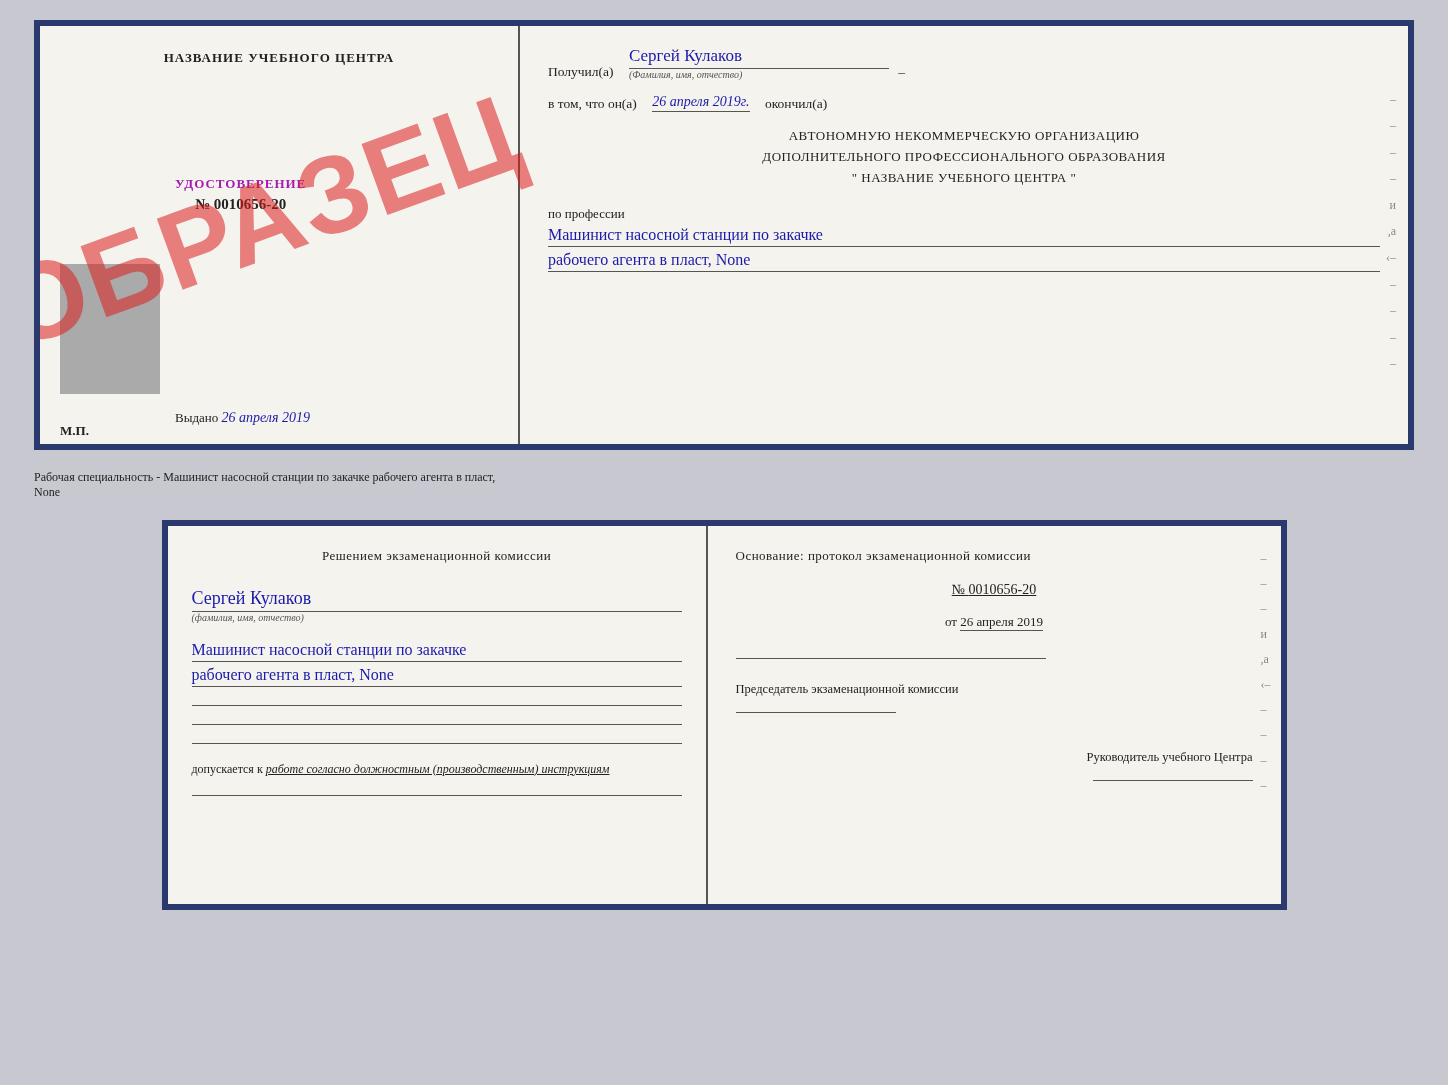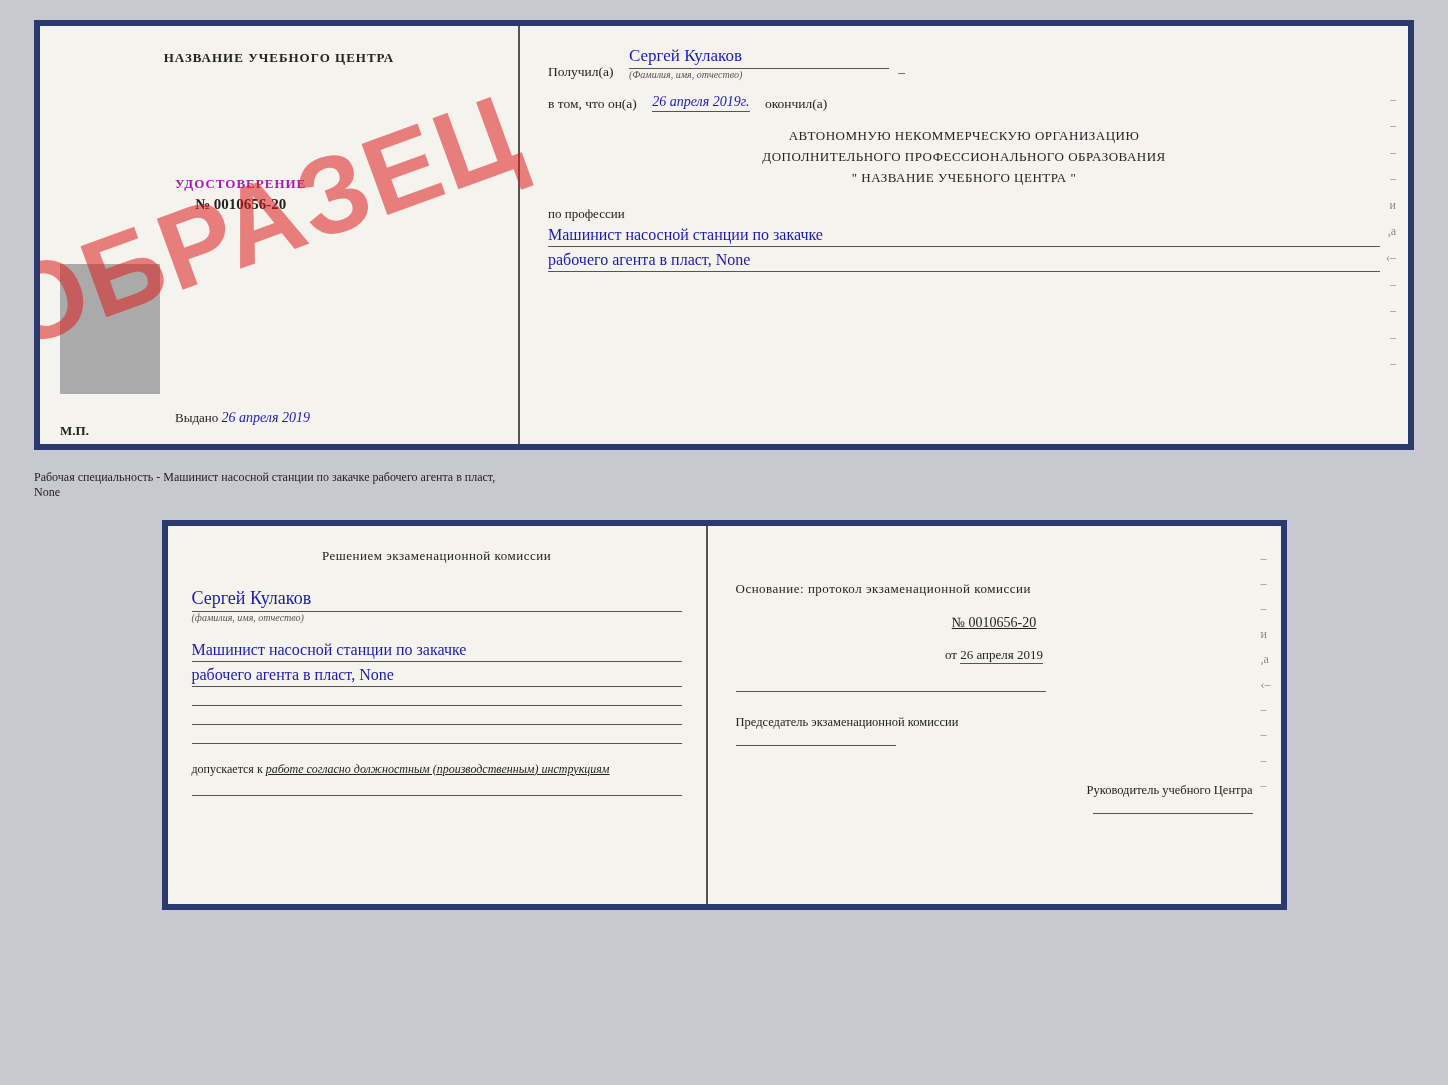--- a/index.html
+++ b/index.html
@@ -272,21 +272,20 @@
       text-decoration: underline;
       color: #222;
     }
 
     
     .osnovanie-title {
       font-size: 13px;
       letter-spacing: 0.5px;
       color: #222;
       line-height: 1.5;
-      margin-top: 33px;
     }
     .protokol-num {
       font-size: 14px;
       color: #222;
       text-align: center;
       margin-top: 4px;
       text-decoration: underline;
     }
     .protokol-date {
       font-size: 13px;

